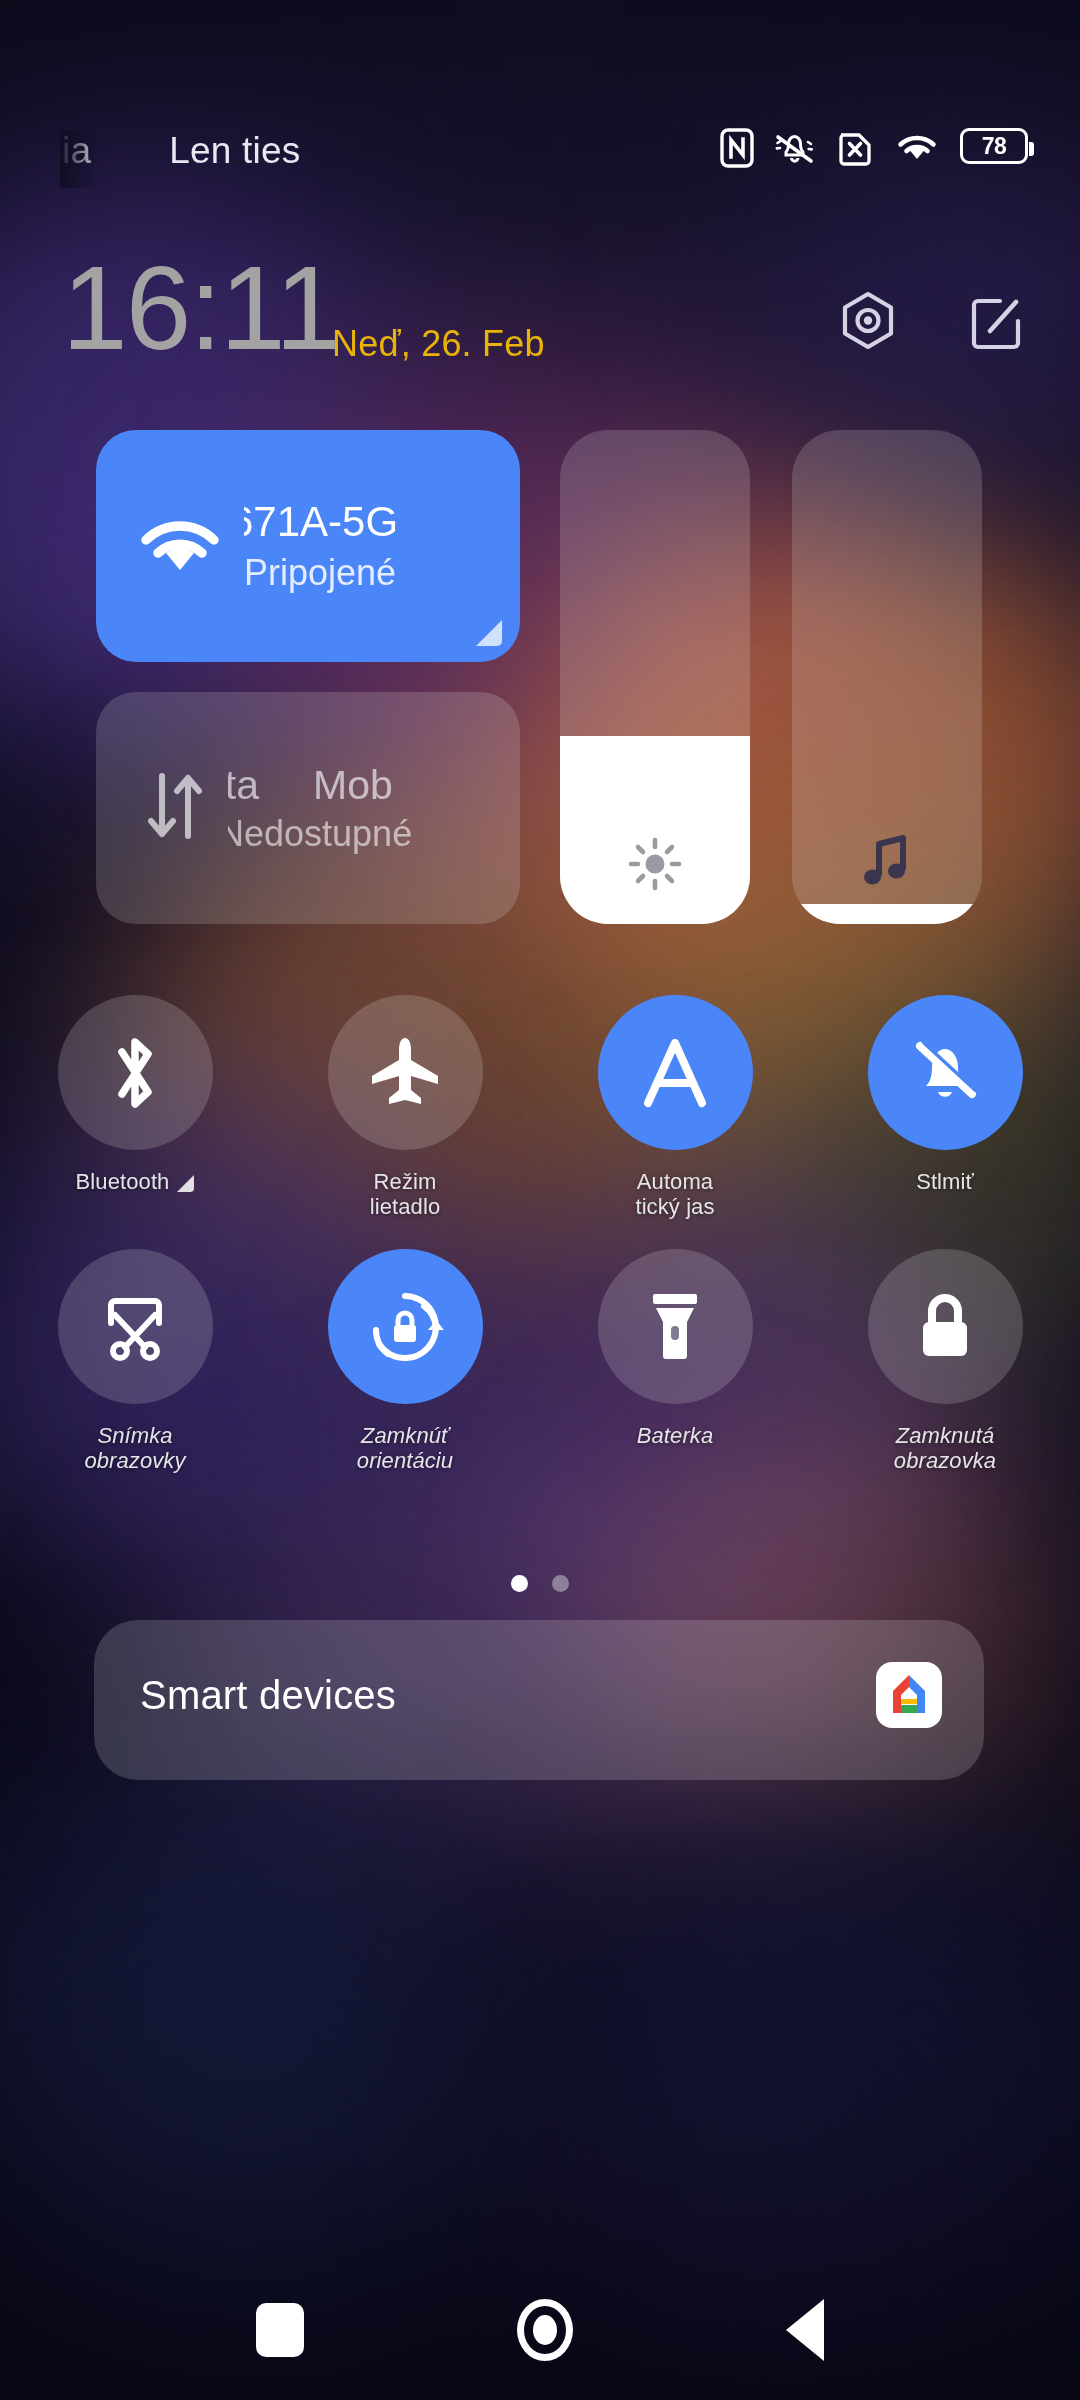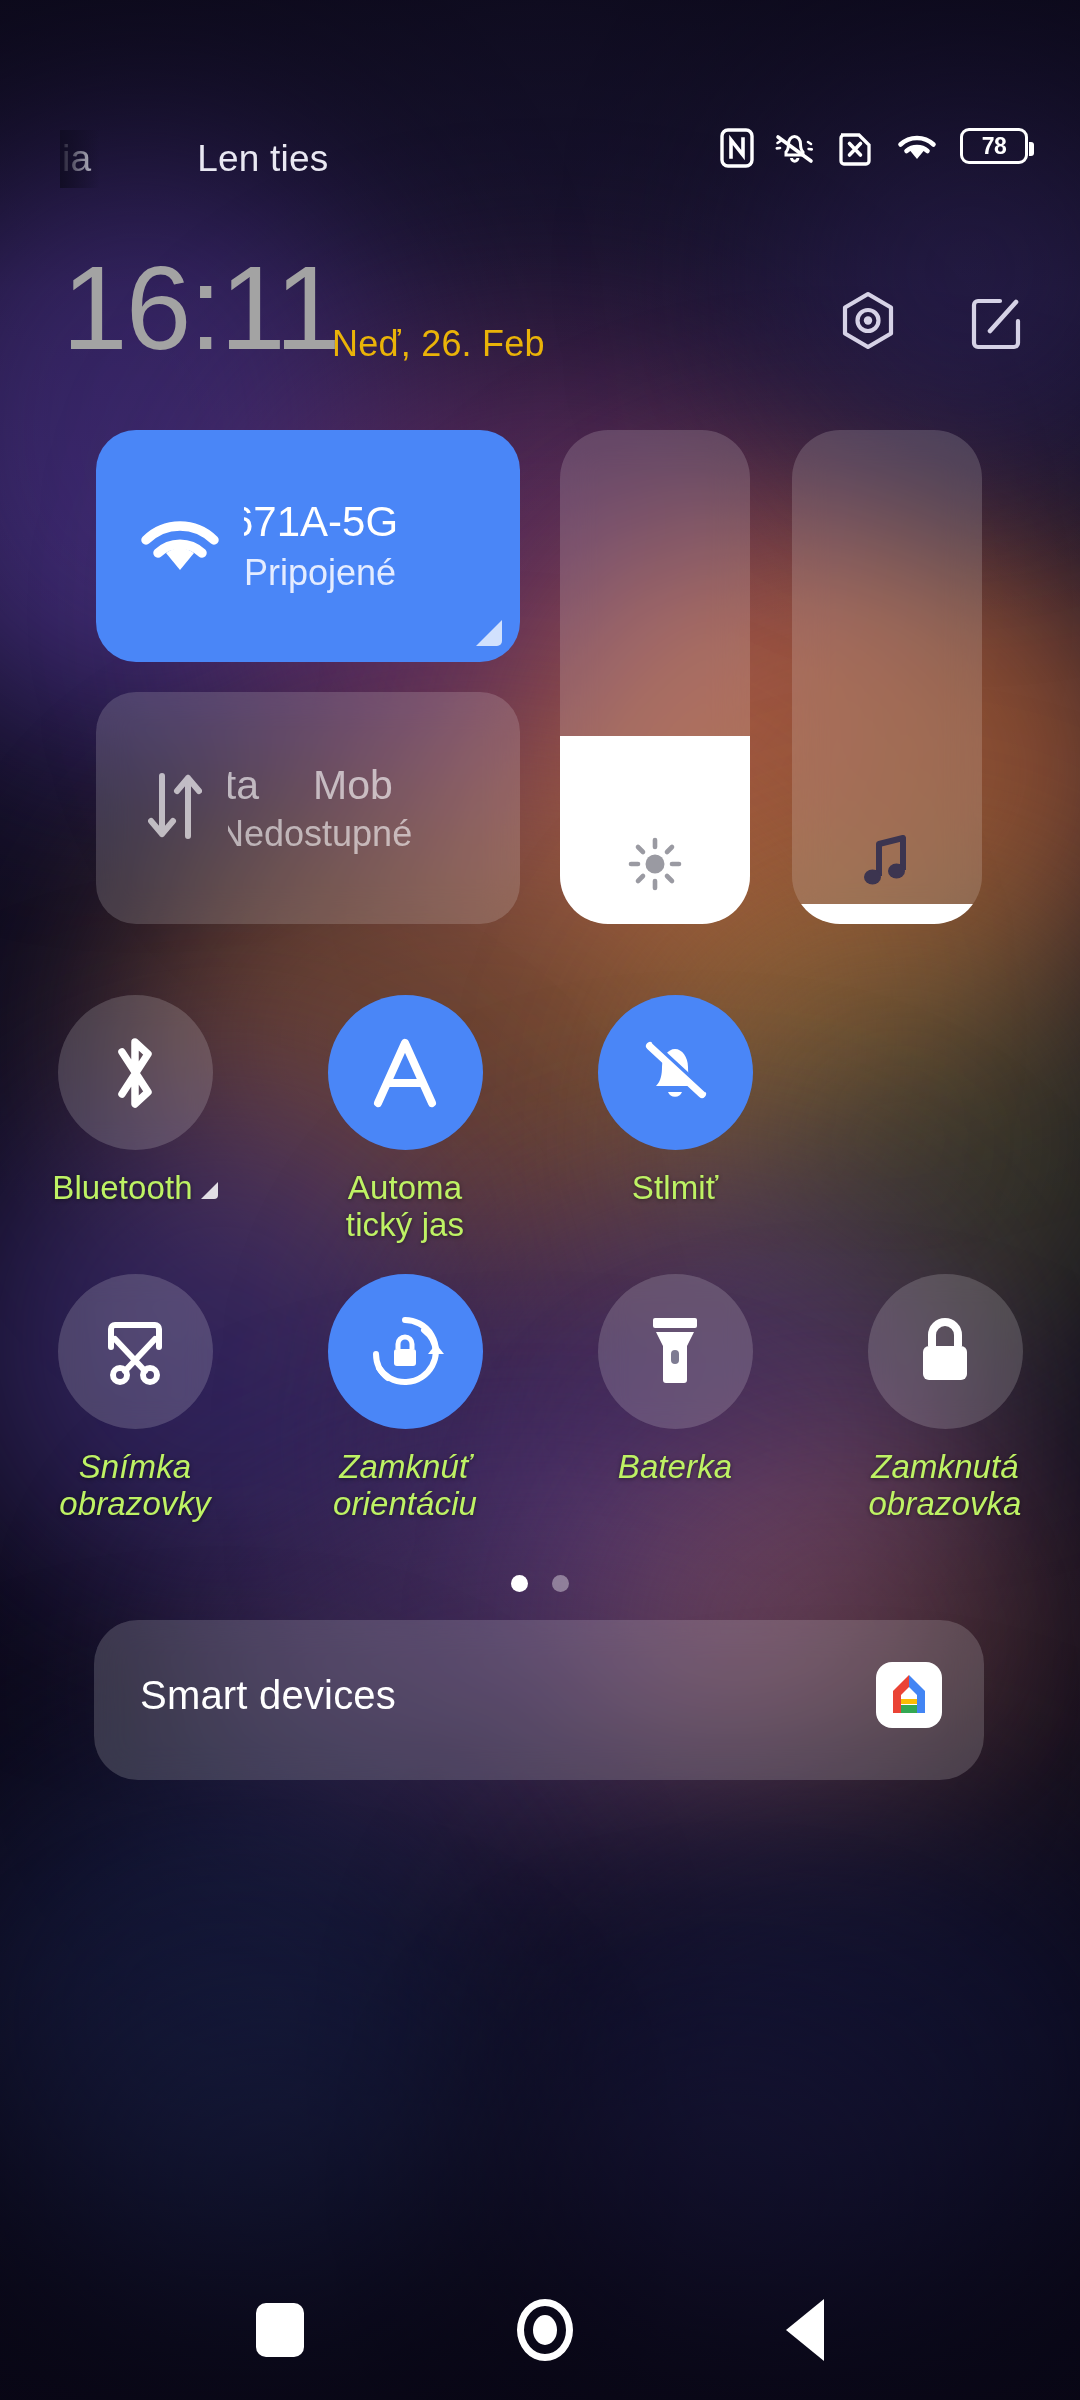--- a/index.html
+++ b/index.html
@@ -45,21 +45,21 @@
                               rgba(8,6,20,0) 62%, rgba(8,6,20,.45) 84%, rgba(8,6,20,.85) 100%);
   }
 
   
   #statusbar {
     position:absolute; left:0; top:0; width:1080px; height:190px;
     display:flex; align-items:center; z-index:6;
   }
   .carrier-wrap {
     position:absolute; left:60px; top:130px; width:520px; height:58px;
-    overflow:hidden; display:flex; align-items:center;gap:28px;
+    overflow:hidden; display:flex; align-items:flex-start;
   }
   .carrier {
     color:#e9e8f2; font-size:37px; white-space:nowrap;
     letter-spacing:.2px;
   }
   .carrier.c1 { margin-left:-48px; opacity:.93; }
   .carrier.c2 { margin-left:78px; }
   .carrier-fade {
     position:absolute; left:0; top:0; width:40px; height:58px;
     background:linear-gradient(90deg, rgba(17,13,36,.95), rgba(17,13,36,0));
@@ -163,21 +163,21 @@
   .trow { display:flex; }
   .tcell { width:270px; display:flex; flex-direction:column; align-items:center; }
   .tcircle {
     width:155px; height:155px; border-radius:50%;
     display:flex; align-items:center; justify-content:center;
     background:rgba(255,255,255,.17);
     backdrop-filter:blur(14px);
   }
   .tcircle.on { background:#4a86f7; }
   .tlabel {
-    margin-top:20px; font-size:33px; color:#bef264; text-align:center;
+    margin-top:20px; font-size:22px; color:#e5e5e5; text-align:center;
     line-height:1.12; letter-spacing:.1px;
     text-shadow:0 1px 4px rgba(0,0,0,.45);
     position:relative;
   }
   .tlabel .mini-tri {
     display:inline-block; vertical-align:middle;
     margin-left:8px;
     width:0; height:0;
     border-left:17px solid transparent;
     border-bottom:17px solid rgba(255,255,255,.85);
@@ -379,20 +379,28 @@
 
       <div class="tcell">
         <div class="tcircle">
           <svg width="70" height="86" viewBox="0 0 70 86">
             <path d="M22 22 L48 62 L35 74 V12 L48 24 L22 64" fill="none" stroke="#fff" stroke-width="7.5" stroke-linejoin="round" stroke-linecap="round"></path>
           </svg>
         </div>
         <div class="tlabel"><span>Bluetooth</span><span class="mini-tri"></span></div>
       </div>
 
+      <div class="tcell">
+        <div class="tcircle">
+          <svg width="82" height="82" viewBox="0 0 82 82">
+            <path d="M41 6 c4 0 6 5 6 12 v10 l27 16 v8 l-27 -8 v14 l10 8 v6 l-16 -4 l-16 4 v-6 l10 -8 V44 L8 52 v-8 l27 -16 V18 c0 -7 2 -12 6 -12 z" fill="#fff"></path>
+          </svg>
+        </div>
+        <div class="tlabel">Režim<br>lietadlo</div>
+      </div>
 
       <div class="tcell">
         <div class="tcircle on">
           <svg width="74" height="84" viewBox="0 0 74 84">
             <path d="M10 72 L37 12 L64 72" fill="none" stroke="#fff" stroke-width="8" stroke-linecap="round" stroke-linejoin="round"></path>
             <path d="M21 52 H53" stroke="#fff" stroke-width="8" stroke-linecap="round"></path>
           </svg>
         </div>
         <div class="tlabel">Automa<br>tický jas</div>
       </div>

